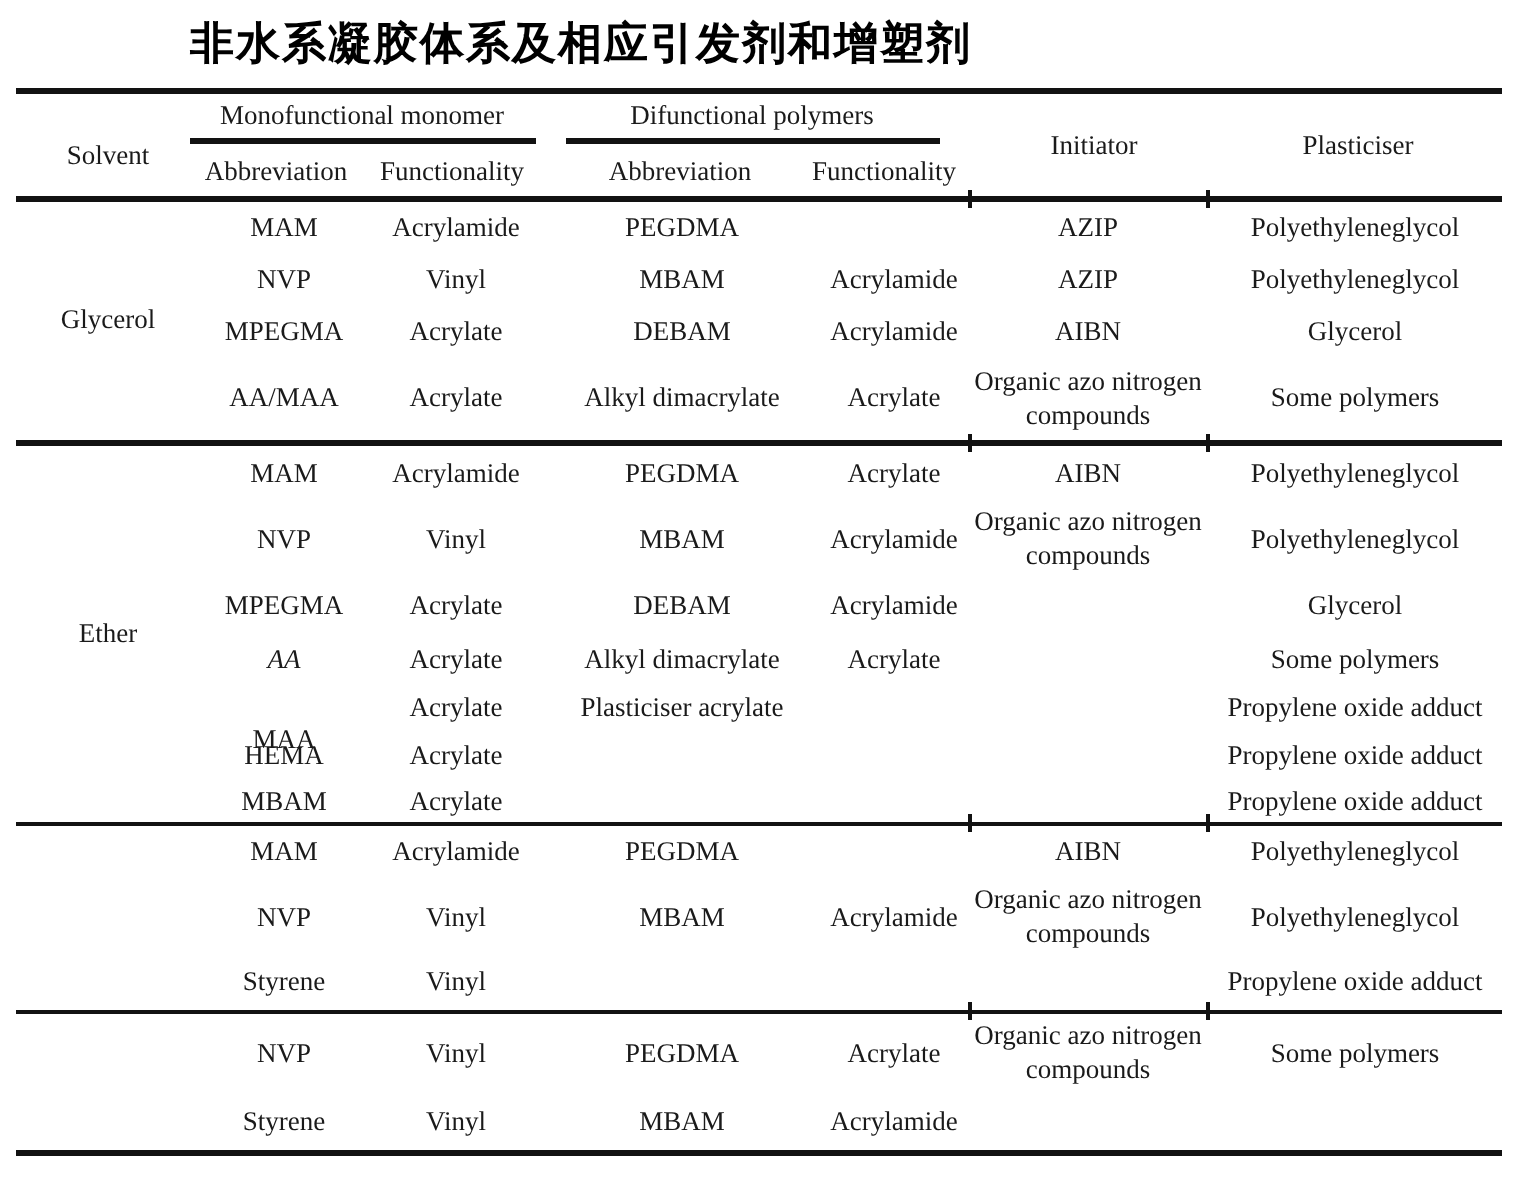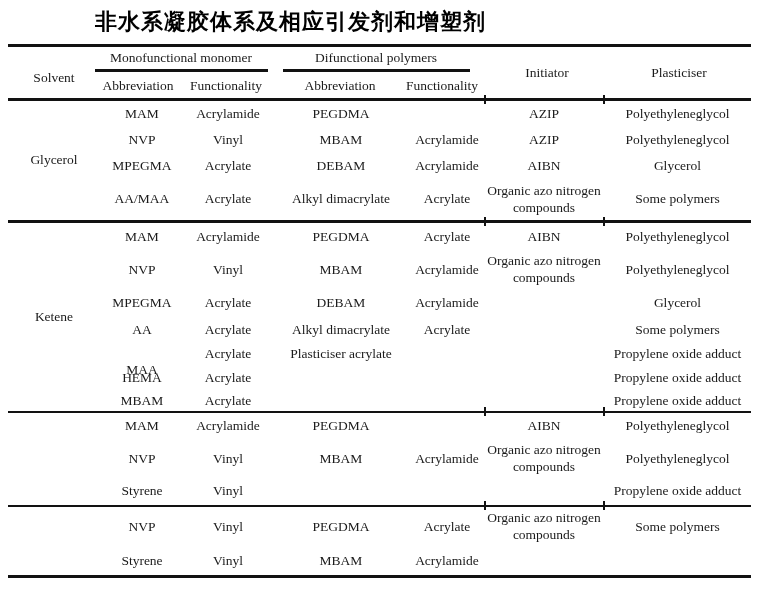--- a/index.html
+++ b/index.html
@@ -114,39 +114,39 @@
         <div class="cell" style="grid-area: 3 / 6;">AIBN</div>
         <div class="cell" style="grid-area: 3 / 7;">Glycerol</div>
         <div class="cell" style="grid-area: 4 / 2;">AA/MAA</div>
         <div class="cell" style="grid-area: 4 / 3;">Acrylate</div>
         <div class="cell" style="grid-area: 4 / 4;">Alkyl dimacrylate</div>
         <div class="cell" style="grid-area: 4 / 5;">Acrylate</div>
         <div class="cell" style="grid-area: 4 / 6;">Organic azo nitrogen compounds</div>
         <div class="cell" style="grid-area: 4 / 7;">Some polymers</div>
       </div>
       <div class="section" style="top: 223px; height: 188px; grid-template-columns: 92px 84px 88px 138px 74px 120px 147px; grid-template-rows: 28px 38px 29px 24px 24px 25px 20px;">
-        <div class="cell" style="grid-area: 1 / 1 / span 7;">Ketene</div>
+        <div class="cell" style="grid-area: 1 / 1 / span 7;">Ether</div>
         <div class="cell" style="grid-area: 1 / 2;">MAM</div>
         <div class="cell" style="grid-area: 1 / 3;">Acrylamide</div>
         <div class="cell" style="grid-area: 1 / 4;">PEGDMA</div>
         <div class="cell" style="grid-area: 1 / 5;">Acrylate</div>
         <div class="cell" style="grid-area: 1 / 6;">AIBN</div>
         <div class="cell" style="grid-area: 1 / 7;">Polyethyleneglycol</div>
         <div class="cell" style="grid-area: 2 / 2;">NVP</div>
         <div class="cell" style="grid-area: 2 / 3;">Vinyl</div>
         <div class="cell" style="grid-area: 2 / 4;">MBAM</div>
         <div class="cell" style="grid-area: 2 / 5;">Acrylamide</div>
         <div class="cell" style="grid-area: 2 / 6;">Organic azo nitrogen compounds</div>
         <div class="cell" style="grid-area: 2 / 7;">Polyethyleneglycol</div>
         <div class="cell" style="grid-area: 3 / 2;">MPEGMA</div>
         <div class="cell" style="grid-area: 3 / 3;">Acrylate</div>
         <div class="cell" style="grid-area: 3 / 4;">DEBAM</div>
         <div class="cell" style="grid-area: 3 / 5;">Acrylamide</div>
         <div class="cell" style="grid-area: 3 / 7;">Glycerol</div>
-        <div class="cell" style="grid-area: 4 / 2;">AA</div>
+        <div class="cell" style="grid-area: 4 / 2; font-style: italic;">AA</div>
         <div class="cell" style="grid-area: 4 / 3;">Acrylate</div>
         <div class="cell" style="grid-area: 4 / 4;">Alkyl dimacrylate</div>
         <div class="cell" style="grid-area: 4 / 5;">Acrylate</div>
         <div class="cell" style="grid-area: 4 / 7;">Some polymers</div>
         <div class="cell" style="grid-area: 5 / 2; margin-top: 28px;">MAA</div>
         <div class="cell" style="grid-area: 5 / 3;">Acrylate</div>
         <div class="cell" style="grid-area: 5 / 4;">Plasticiser acrylate</div>
         <div class="cell" style="grid-area: 5 / 7;">Propylene oxide adduct</div>
         <div class="cell" style="grid-area: 6 / 2;">HEMA</div>
         <div class="cell" style="grid-area: 6 / 3;">Acrylate</div>

